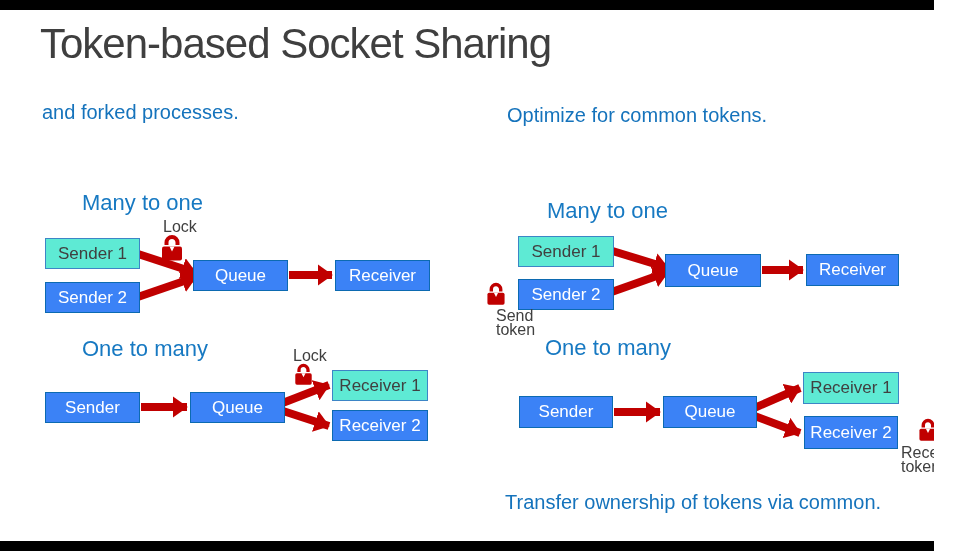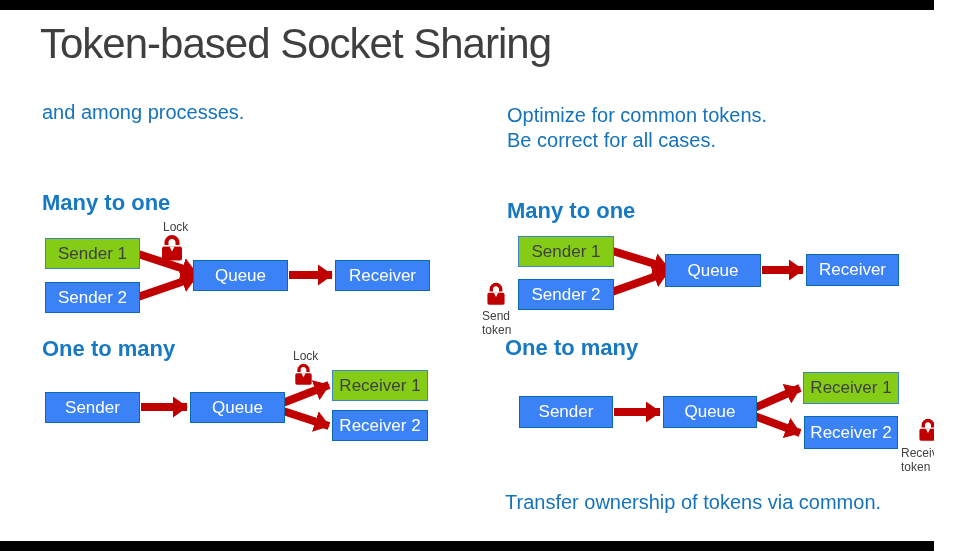--- a/index.html
+++ b/index.html
@@ -18,33 +18,33 @@
   }
   .intro {
     position:absolute; font-size:20px; line-height:25px;
     color:#1573bc; font-weight:500; white-space:nowrap;
   }
   .intro-left  { left:42px;  top:100px; }
   .intro-right { left:507px; top:103px; }
 
   .heading {
     position:absolute; font-size:22px; color:#1779c2;
-    font-weight:700; white-space:nowrap;
+    font-weight:400; white-space:nowrap;margin-left:40px;
   }
 
   .box {
     position:absolute; box-sizing:border-box;
     display:flex; align-items:center; justify-content:center;
     font-size:17px; white-space:nowrap;
   }
   .box.blue  { background:#3b82f6; color:#ffffff; border:1px solid #0c6ab1; }
-  .box.white { background:#84cc16; color:#404040; border:1.5px solid #3d85c6; }
+  .box.white { background:#5eead4; color:#404040; border:1.5px solid #3d85c6; }
 
   .small-label {
-    position:absolute; font-size:12px; line-height:14px;
+    position:absolute; font-size:16px; line-height:14px;
     color:#404040; white-space:nowrap;
   }
   .small-label.center { text-align:left; }
 
   .lock { position:absolute; color:#c00000; }
   .lock svg { display:block; width:100%; height:auto; }
 
   .arrows {
     position:absolute; left:0; top:0; width:979px; height:551px;
     pointer-events:none;
@@ -59,25 +59,24 @@
 <body>
 
 <div class="slide">
 
   <div class="letterbox top"></div>
   <div class="letterbox bottom"></div>
 
   <div class="title">Token-based Socket Sharing</div>
 
   <div class="intro intro-left">
-    <div>and among processes.</div>
+    <div>and forked processes.</div>
   </div>
   <div class="intro intro-right">
     <div>Optimize for common tokens.</div>
-    <div>Be correct for all cases.</div>
   </div>
 
   <div class="heading" style="left:42px;  top:190px;">Many to one</div>
   <div class="heading" style="left:507px; top:198px;">Many to one</div>
   <div class="heading" style="left:42px;  top:336px;">One to many</div>
   <div class="heading" style="left:505px; top:335px;">One to many</div>
 
   <svg class="arrows" viewBox="0 0 979 551">
     <defs>
       <marker id="ah" markerUnits="strokeWidth" markerWidth="1.9" markerHeight="2.7" refX="1.8" refY="1.35" orient="auto">
@@ -119,21 +118,21 @@
   <div class="box blue" style="left:518px; top:279px; width:96px; height:31px;">Sender 2</div>
   <div class="box blue" style="left:665px; top:254px; width:96px; height:33px;">Queue</div>
   <div class="box blue" style="left:806px; top:254px; width:93px; height:32px;">Receiver</div>
   <div class="lock" style="left:484px; top:282px; width:24px;">
     <svg viewBox="0 0 28 27">
       <path d="M8.5 11 V8.5 a5.5 5.5 0 0 1 11 0 V11" fill="none" stroke="currentColor" stroke-width="4"></path>
       <rect x="4" y="12.5" width="20" height="14" rx="2" fill="currentColor"></rect>
       <path d="M11.5 12.5 h5 l-2.5 5 z" fill="#ffffff"></path>
     </svg>
   </div>
-  <div class="small-label" style="left:482px; top:309px;">
+  <div class="small-label" style="left:496px; top:309px;">
     <div>Send</div>
     <div>token</div>
   </div>
 
   <div class="small-label" style="left:293px; top:349px;">Lock</div>
   <div class="lock" style="left:292px; top:363px; width:23px;">
     <svg viewBox="0 0 28 27">
       <path d="M8.5 11 V8.5 a5.5 5.5 0 0 1 11 0 V11" fill="none" stroke="currentColor" stroke-width="4"></path>
       <rect x="4" y="12.5" width="20" height="14" rx="2" fill="currentColor"></rect>
       <path d="M11.5 12.5 h5 l-2.5 5 z" fill="#ffffff"></path>

